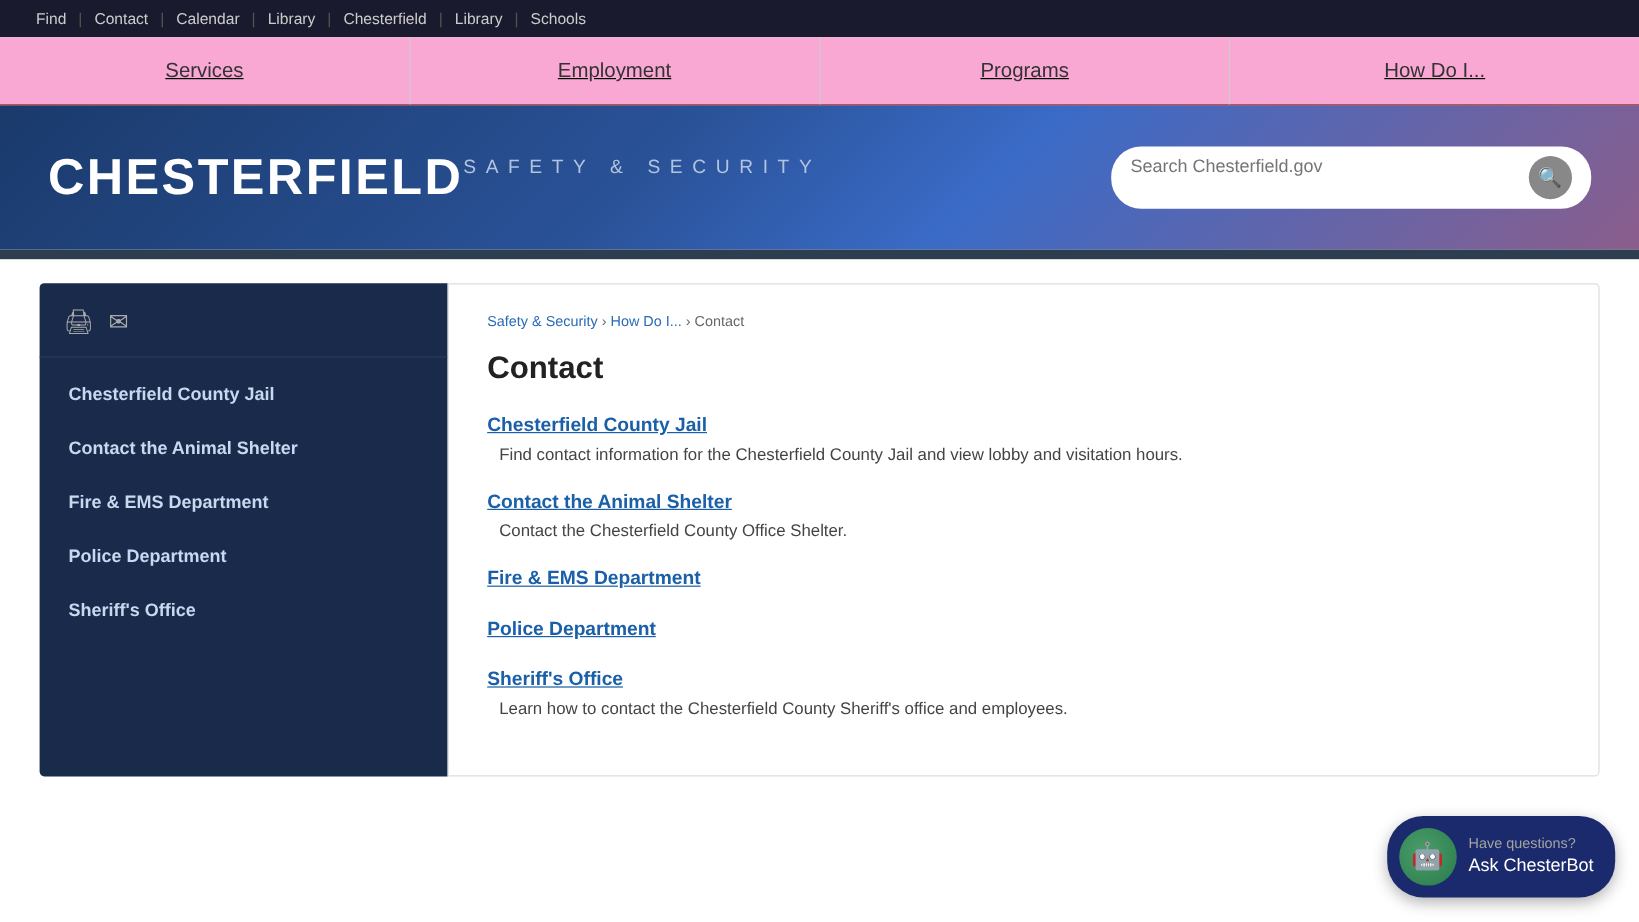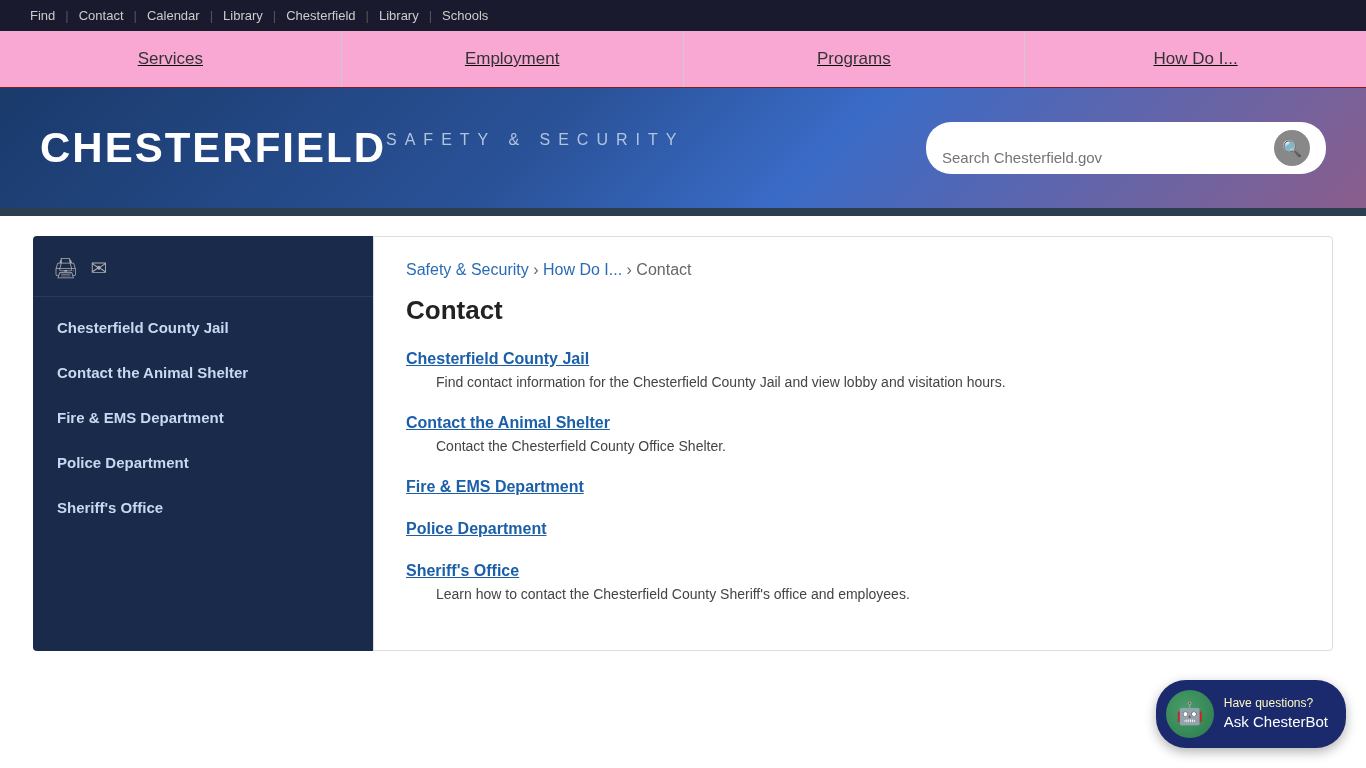--- a/index.html
+++ b/index.html
@@ -63,21 +63,21 @@
       line-height: 1;
     }
     #logo-subtitle {
       font-size: 16px;
       color: #b0c4de;
       letter-spacing: 8px;
       margin-top: 4px;
     }
     #search-bar {
       display: flex;
-      align-items: flex-end;
+      align-items: flex-start;
       background: #fff;
       border-radius: 25px;
       padding: 8px 16px;
       width: 400px;
     }
     #search-input {
       border: none;
       outline: none;
       flex: 1;
       font-size: 15px;
@@ -141,21 +141,21 @@
 
     
     #content-panel {
       flex: 1;
       background: #fff;
       border: 1px solid #ddd;
       padding: 24px 32px;
       border-radius: 0 4px 4px 0;
     }
     #breadcrumb {
-      font-size: 16px;
+      font-size: 12px;
       color: #666;
       margin-bottom: 16px;
     }
     #breadcrumb a { color: #2a6bb5; text-decoration: none; }
     #breadcrumb span { color: #666; }
     #page-title {
       font-size: 26px;
       font-weight: bold;
       color: #222;
       margin-bottom: 24px;
@@ -168,21 +168,21 @@
       font-weight: bold;
       color: #1a5fa8;
       text-decoration: underline;
       cursor: pointer;
       display: block;
       margin-bottom: 6px;
     }
     .section-desc {
       font-size: 14px;
       color: #444;
-      margin-left: 30px;
+      margin-left: 10px;
     }
 
     
     #chatbot {
       position: fixed;
       bottom: 20px;
       right: 20px;
       background: #1a2a6c;
       border-radius: 30px;
       display: flex;
@@ -201,21 +201,21 @@
       align-items: center;
       justify-content: center;
       font-size: 22px;
     }
     #chatbot-text {
       color: #fff;
       line-height: 1.3;
     }
     #chatbot-text .have-questions {
       font-size: 12px;
-      color: #fef9c3;
+      color: #a3a3a3;
     }
     #chatbot-text .ask-label {
       font-size: 15px;
       font-weight: normal;
     }
   </style>
 </head>
 <body>
 
 <nav id="top-nav">

